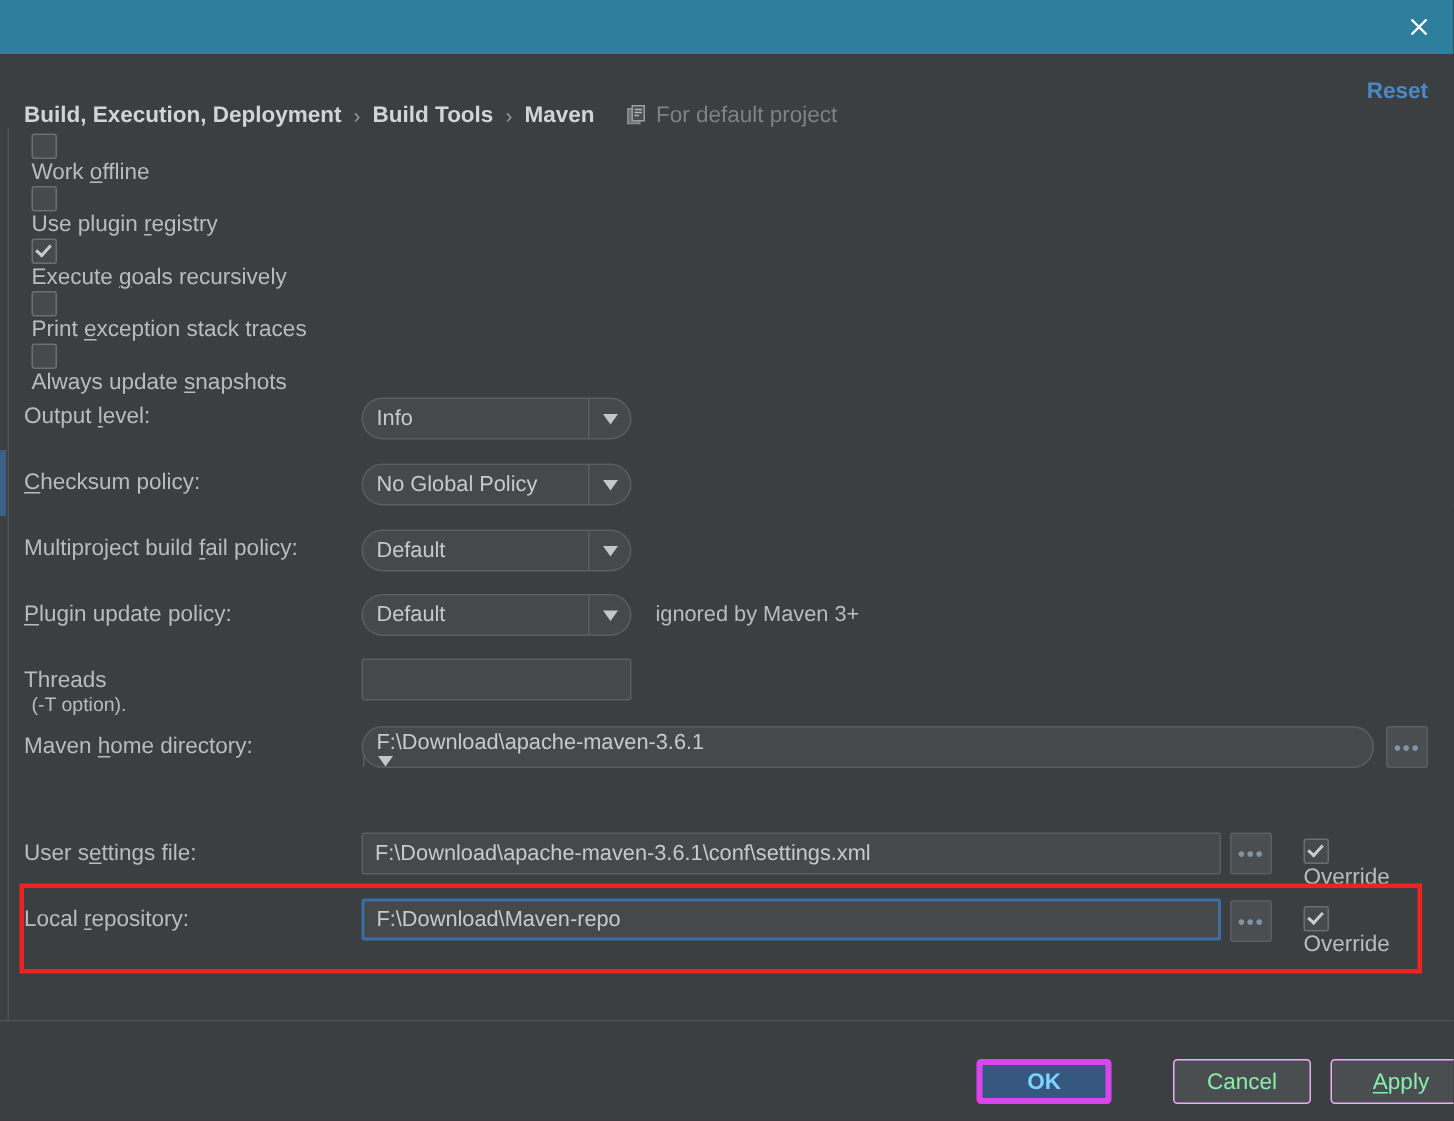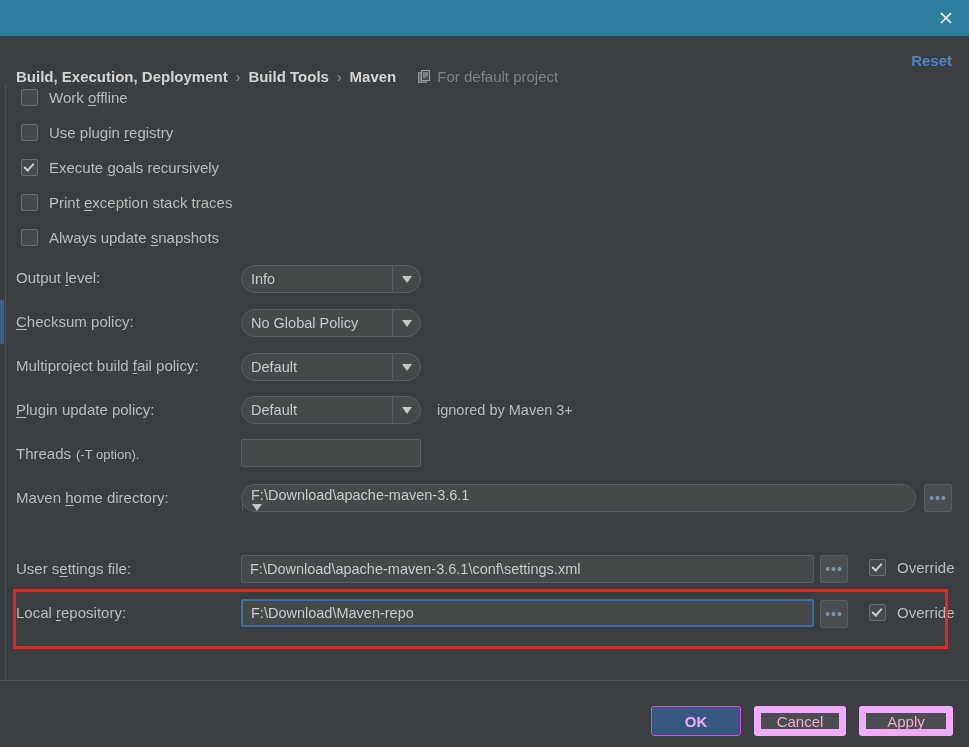--- a/index.html
+++ b/index.html
@@ -87,21 +87,22 @@
   .focus-accent {
     position: absolute; left: 0px; top: 300px;
     width: 4px; height: 44px;
     background: #3d6185;
   }
 
   
   .row {
     position: absolute;
     display: flex;
-    align-items: flex-end;
+    align-items: flex-start;
+    flex-direction: column;
   }
   .lbl {
     color: #bbbbbb;
     font-size: 15px;
     white-space: nowrap;
   }
   .lbl u { text-decoration: underline; text-underline-offset: 2px; }
   .hint-italic {
     font-size: 13px;
     color: #bbbbbb;
@@ -230,28 +231,29 @@
     height: 30px;
     border-radius: 3px;
     box-sizing: border-box;
     display: flex; align-items: center; justify-content: center;
     font-size: 15px;
     cursor: pointer;
     white-space: nowrap;
   }
   .btn-default {
     background: #365880;
-    border: 1px solid #d946ef;
-    color: #f0abfc;
+    border: 4px solid #d946ef;
+    color: #7dd3fc;
     font-weight: bold;
   }
   .btn-normal {
     background: #4a4e50;
-    border: 7px solid #f0abfc;
-    color: #f9a8d4;
+    border: 1px solid #f0abfc;
+    color: #86efac;
+    margin-left: 28px;
   }
   .btn u { text-decoration: underline; text-underline-offset: 2px; }
 </style>
 </head>
 <body>
 
 <div id="root">
 
   <div class="titlebar">
     <div class="close-btn">

